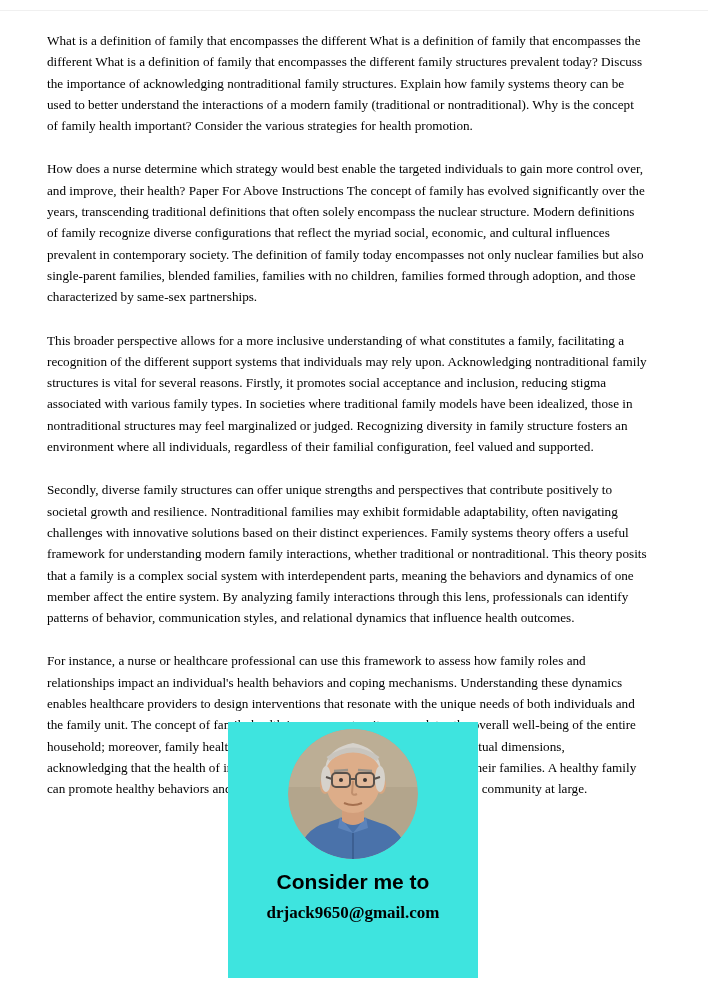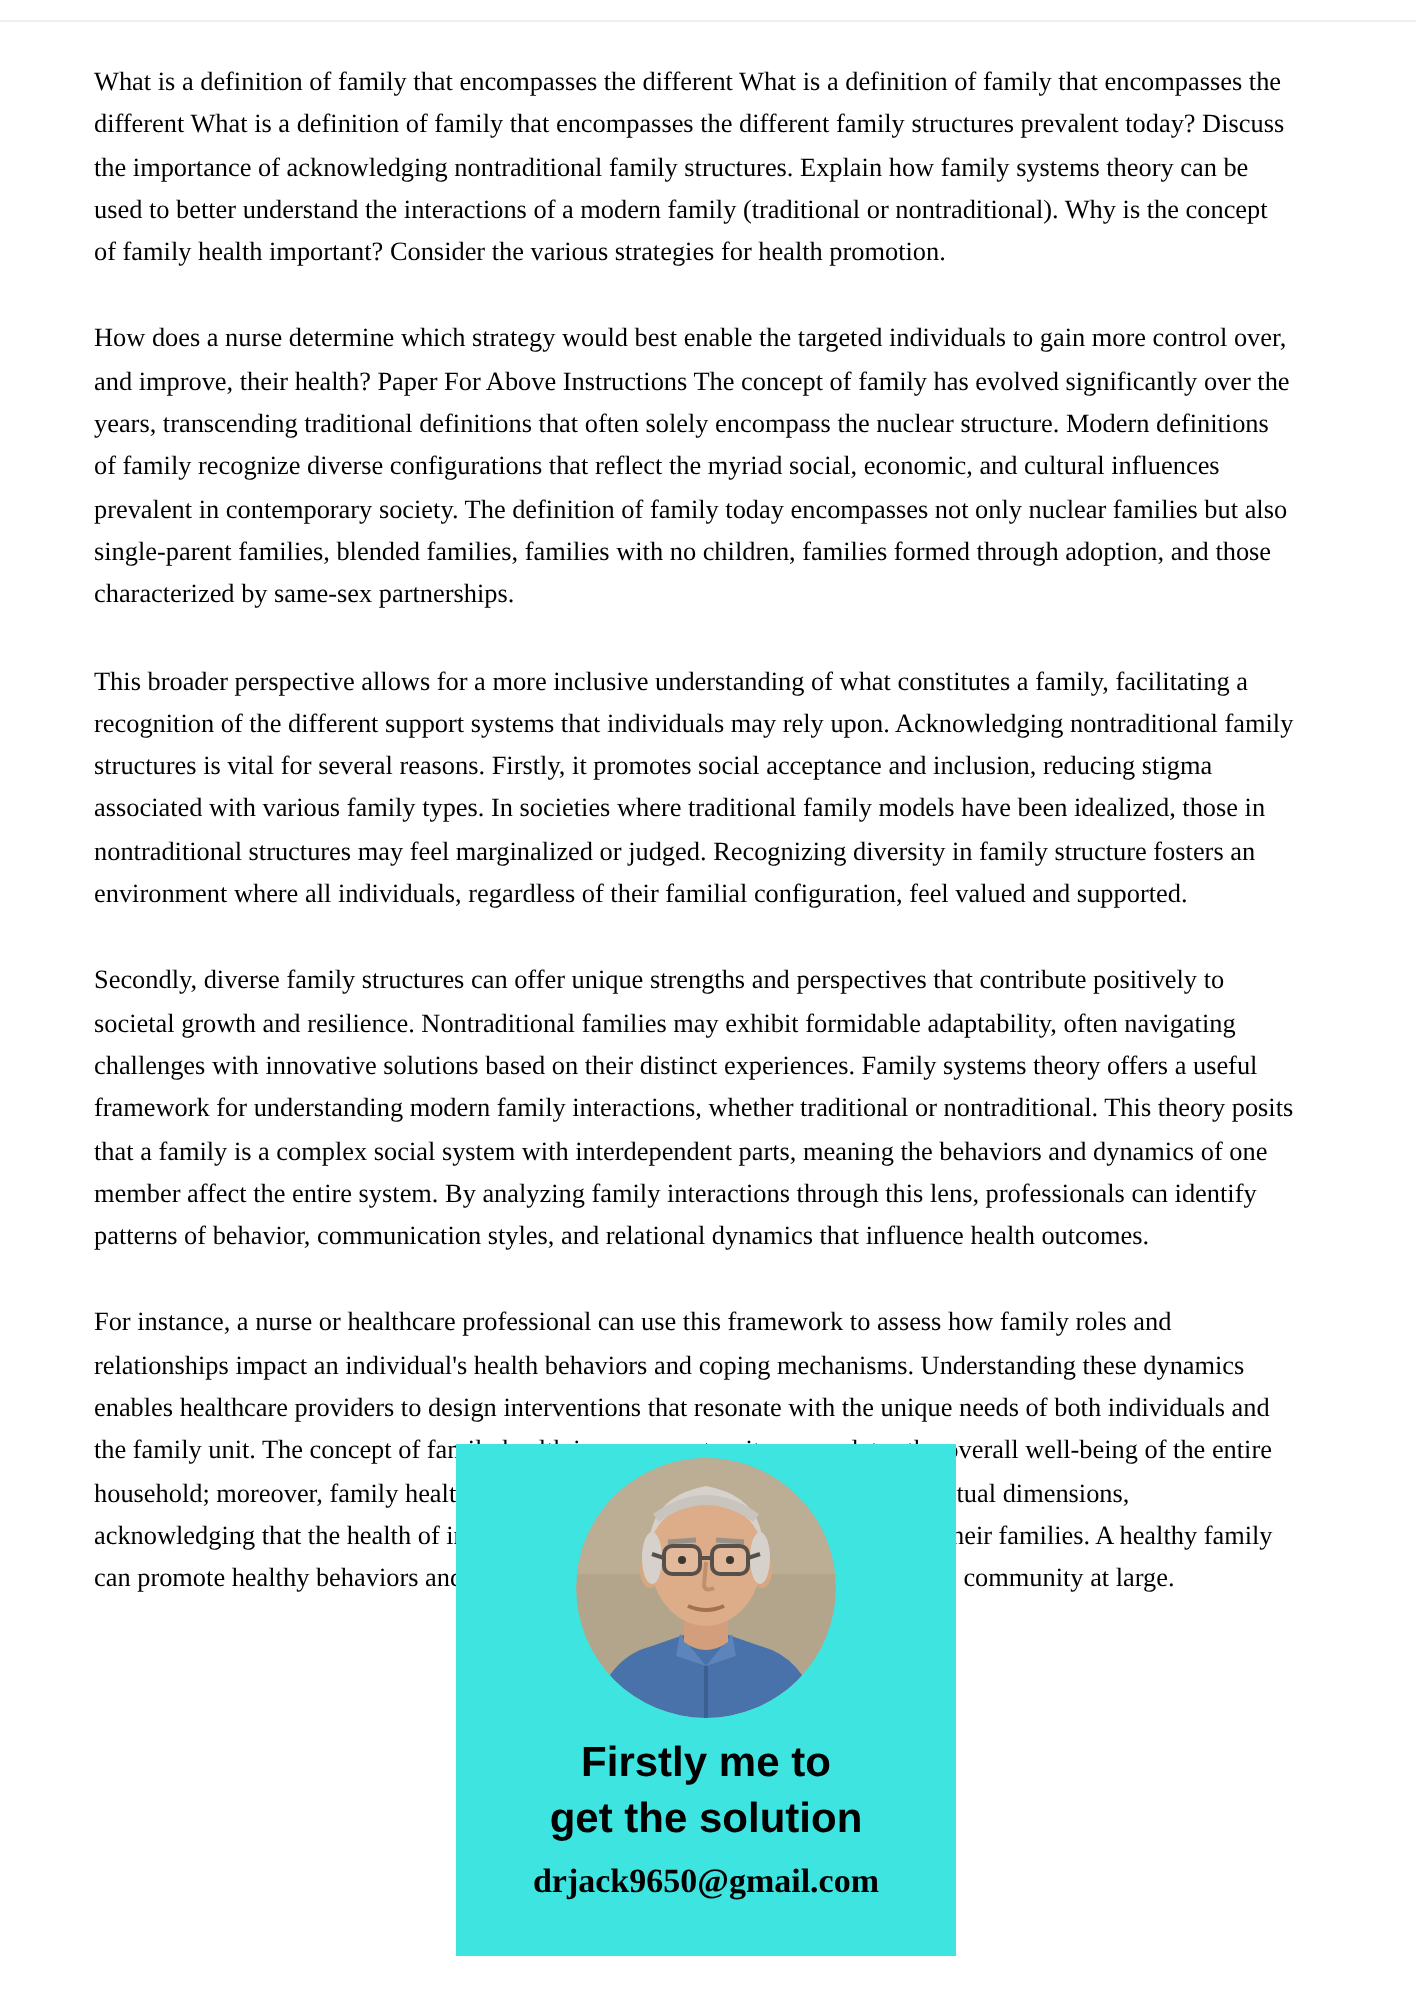--- a/index.html
+++ b/index.html
@@ -129,19 +129,18 @@
           <circle cx="77" cy="51" r="2" fill="#3c3530"></circle>
 
           <path d="M65,52 L64,64 Q65,67 69,65" stroke="#c08f6d" stroke-width="2" fill="none"></path>
 
           <path d="M56,74 Q65,78 74,74" stroke="#a5704f" stroke-width="2" fill="none"></path>
         </g>
       </svg>
     </div>
 
     <div class="card-heading">
-      <div>Firstly me to</div>
-      <div>get the solution</div>
+      <div>Consider me to</div>
     </div>
 
     <div class="card-email">drjack9650@gmail.com</div>
   </div>
 </div>
 
 </body></html>

